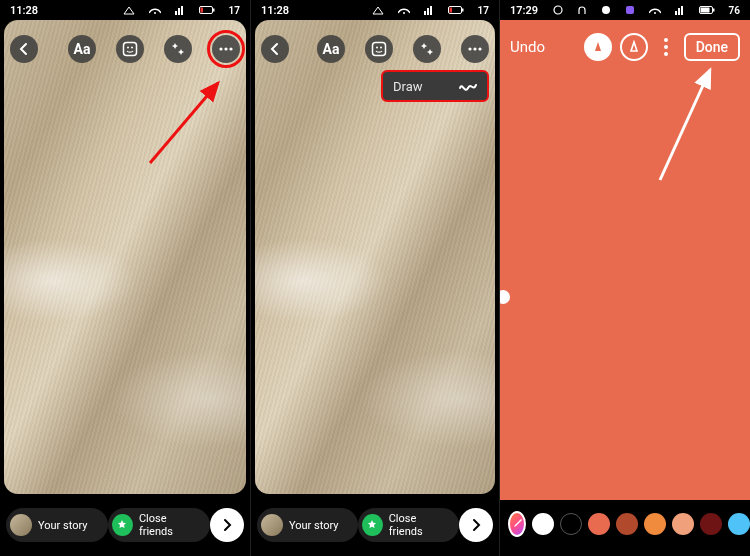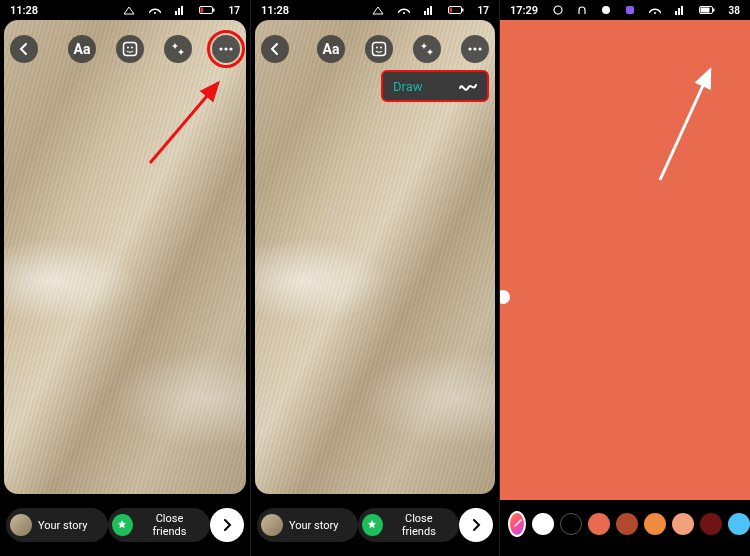--- a/index.html
+++ b/index.html
@@ -14,21 +14,20 @@
     display: flex;
     width: 750px;
     height: 556px;
   }
   .phone {
     width: 250px;
     height: 556px;
     background: #000;
     position: relative;
     overflow: hidden;
-    text-align: center;
   }
   .phone:nth-child(2) { border-left: 1px solid #222; border-right: 1px solid #222; }
 
   
   .wood-bg {
     position: absolute;
     top: 20px; left: 4px; right: 4px; bottom: 62px;
     border-radius: 14px;
     background:
       repeating-linear-gradient(105deg,
@@ -133,21 +132,21 @@
   
   .dropdown {
     position: absolute;
     top: 70px; right: 10px;
     width: 108px;
     z-index: 60;
   }
   .dd-item {
     height: 32px;
     background: #3a3a3a;
-    color: #14b8a6;
+    color: #e5e5e5;
     font-size: 13px;
     display: flex; align-items: center; justify-content: space-between;
     padding: 0 10px;
     border-radius: 6px;
     margin-bottom: 4px;
   }
   .dd-draw { border: 2px solid #e11; }
 
   
   .red-circle {
@@ -450,26 +449,46 @@
         <svg width="10" height="10" viewBox="0 0 10 10">
             <rect x="3" y="3" width="2" height="7" fill="#fff"></rect>
             <rect x="6" y="1" width="2" height="9" fill="#fff"></rect>
             <rect x="0" y="6" width="2" height="4" fill="#fff"></rect>
           </svg>
         <svg width="16" height="10" viewBox="0 0 16 10">
             <rect x="0.5" y="1.5" width="13" height="7" rx="1.5" fill="none" stroke="#fff"></rect>
             <rect x="1.5" y="2.5" width="9" height="5" fill="#fff"></rect>
             <rect x="14" y="3.5" width="1.5" height="3" fill="#fff"></rect>
           </svg>
-        <span class="batt-pct">38</span>
+        <span class="batt-pct">76</span>
       </div>
     </div>
 
     <div class="orange-fill"></div>
 
+    <div class="draw-topbar">
+      <span class="undo-lbl">Undo</span>
+      <div class="spacer"></div>
+      <div class="tool-circ" style="background:#fff">
+        <svg width="14" height="14" viewBox="0 0 14 14">
+            <path d="M7 2L4 11h6z" fill="#e86b4f"></path>
+          </svg>
+      </div>
+      <div class="tool-circ">
+        <svg width="14" height="14" viewBox="0 0 14 14">
+            <path d="M7 2L4 11h6z" fill="none" stroke="#fff" stroke-width="1.6"></path>
+          </svg>
+      </div>
+      <div class="kebab">
+          <span></span>
+          <span></span>
+          <span></span>
+        </div>
+      <div class="done-btn"><span>Done</span></div>
+    </div>
 
     <svg class="arrow-white" viewBox="0 0 70 120">
       <defs>
           <marker id="ah3" markerWidth="8" markerHeight="8" refX="6" refY="3" orient="auto">
             <path d="M0 0L7 3L0 6z" fill="#fff"></path>
           </marker>
         </defs>
       <line x1="10" y1="115" x2="60" y2="5" stroke="#fff" stroke-width="3" marker-end="url(#ah3)"></line>
     </svg>
 

